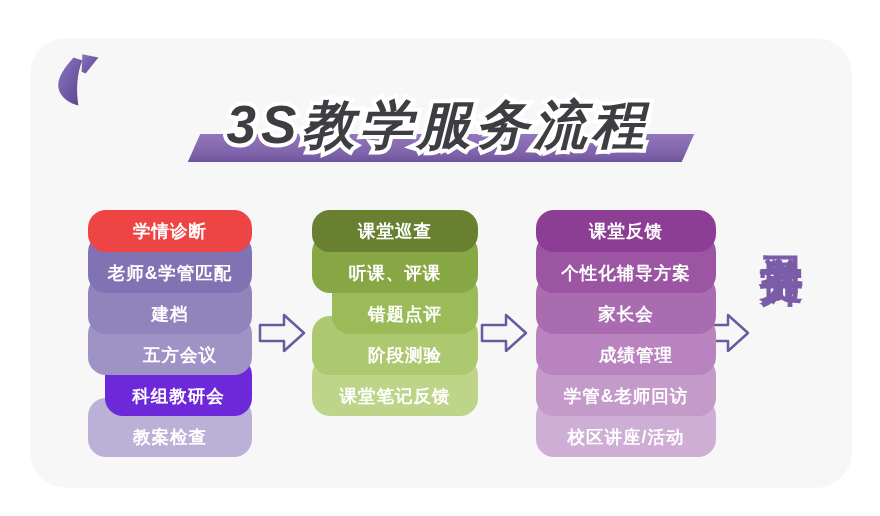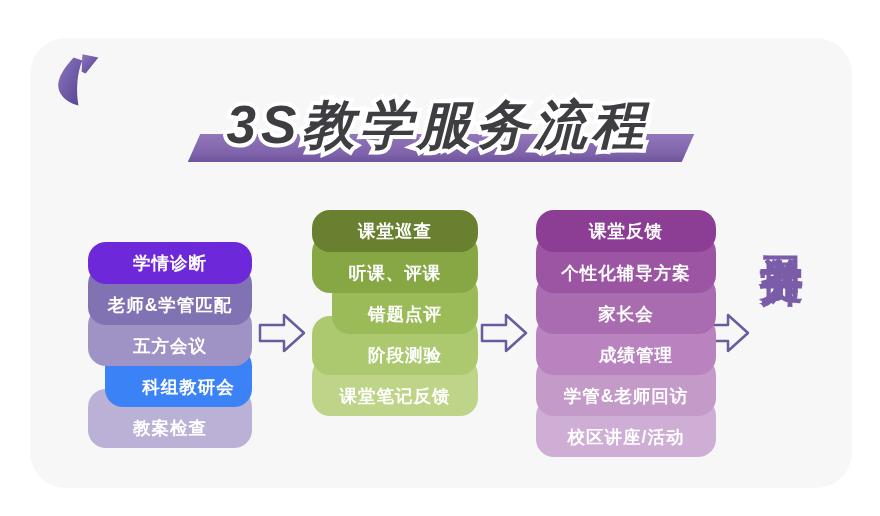--- a/index.html
+++ b/index.html
@@ -82,24 +82,25 @@
   </svg>
 </div>
 
 <div class="title-wrap">
   <div class="title-banner"></div>
   <div class="title-text title-outline">3S教学服务流程</div>
   <div class="title-text title-fill">3S教学服务流程</div>
 </div>
 
 <div class="stack stack-1">
-  <div class="step" style="background: #6d28d9; margin-top: 32px;">学情诊断</div>
+  <div class="step" style="background: #ef4444;">学情诊断</div>
   <div class="step" style="background: rgb(129, 115, 179);">老师&amp;学管匹配</div>
+  <div class="step" style="background: rgb(145, 131, 188);">建档</div>
   <div class="step" style="background: rgb(159, 147, 197);">五方会议</div>
-  <div class="step" style="background: #3b82f6; margin-left: 17px;">科组教研会</div>
+  <div class="step" style="background: #6d28d9; margin-left: 17px;">科组教研会</div>
   <div class="step" style="background: rgb(187, 177, 215);">教案检查</div>
 </div>
 
 <div class="stack stack-2">
   <div class="step" style="background: rgb(104, 128, 47);">课堂巡查</div>
   <div class="step" style="background: rgb(135, 167, 68);">听课、评课</div>
   <div class="step" style="background: rgb(155, 187, 88); margin-left: 20px;">错题点评</div>
   <div class="step" style="background: rgb(173, 201, 111); text-align: center;">阶段测验</div>
   <div class="step" style="background: rgb(190, 212, 136);">课堂笔记反馈</div>
 </div>

